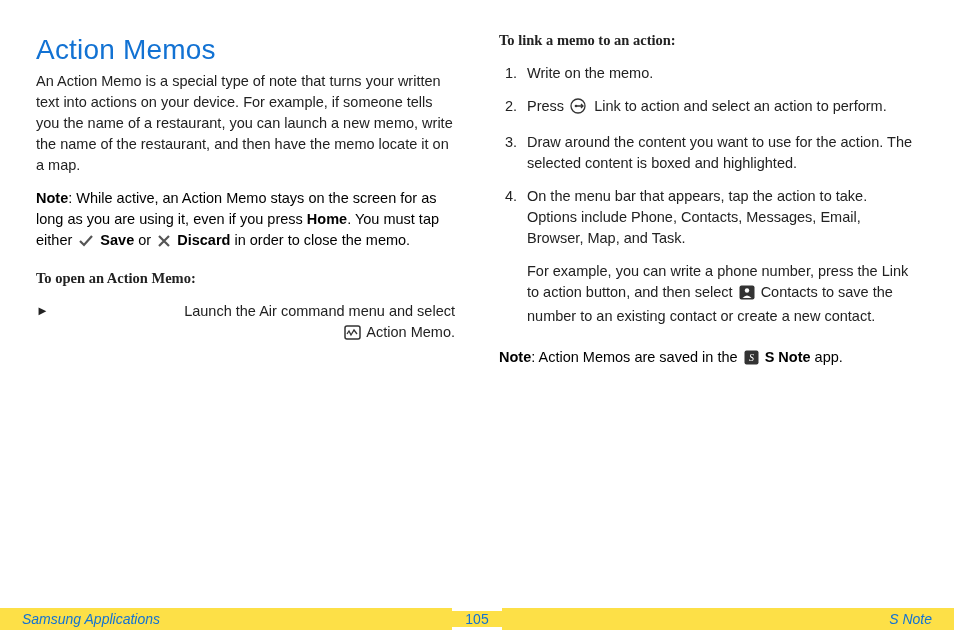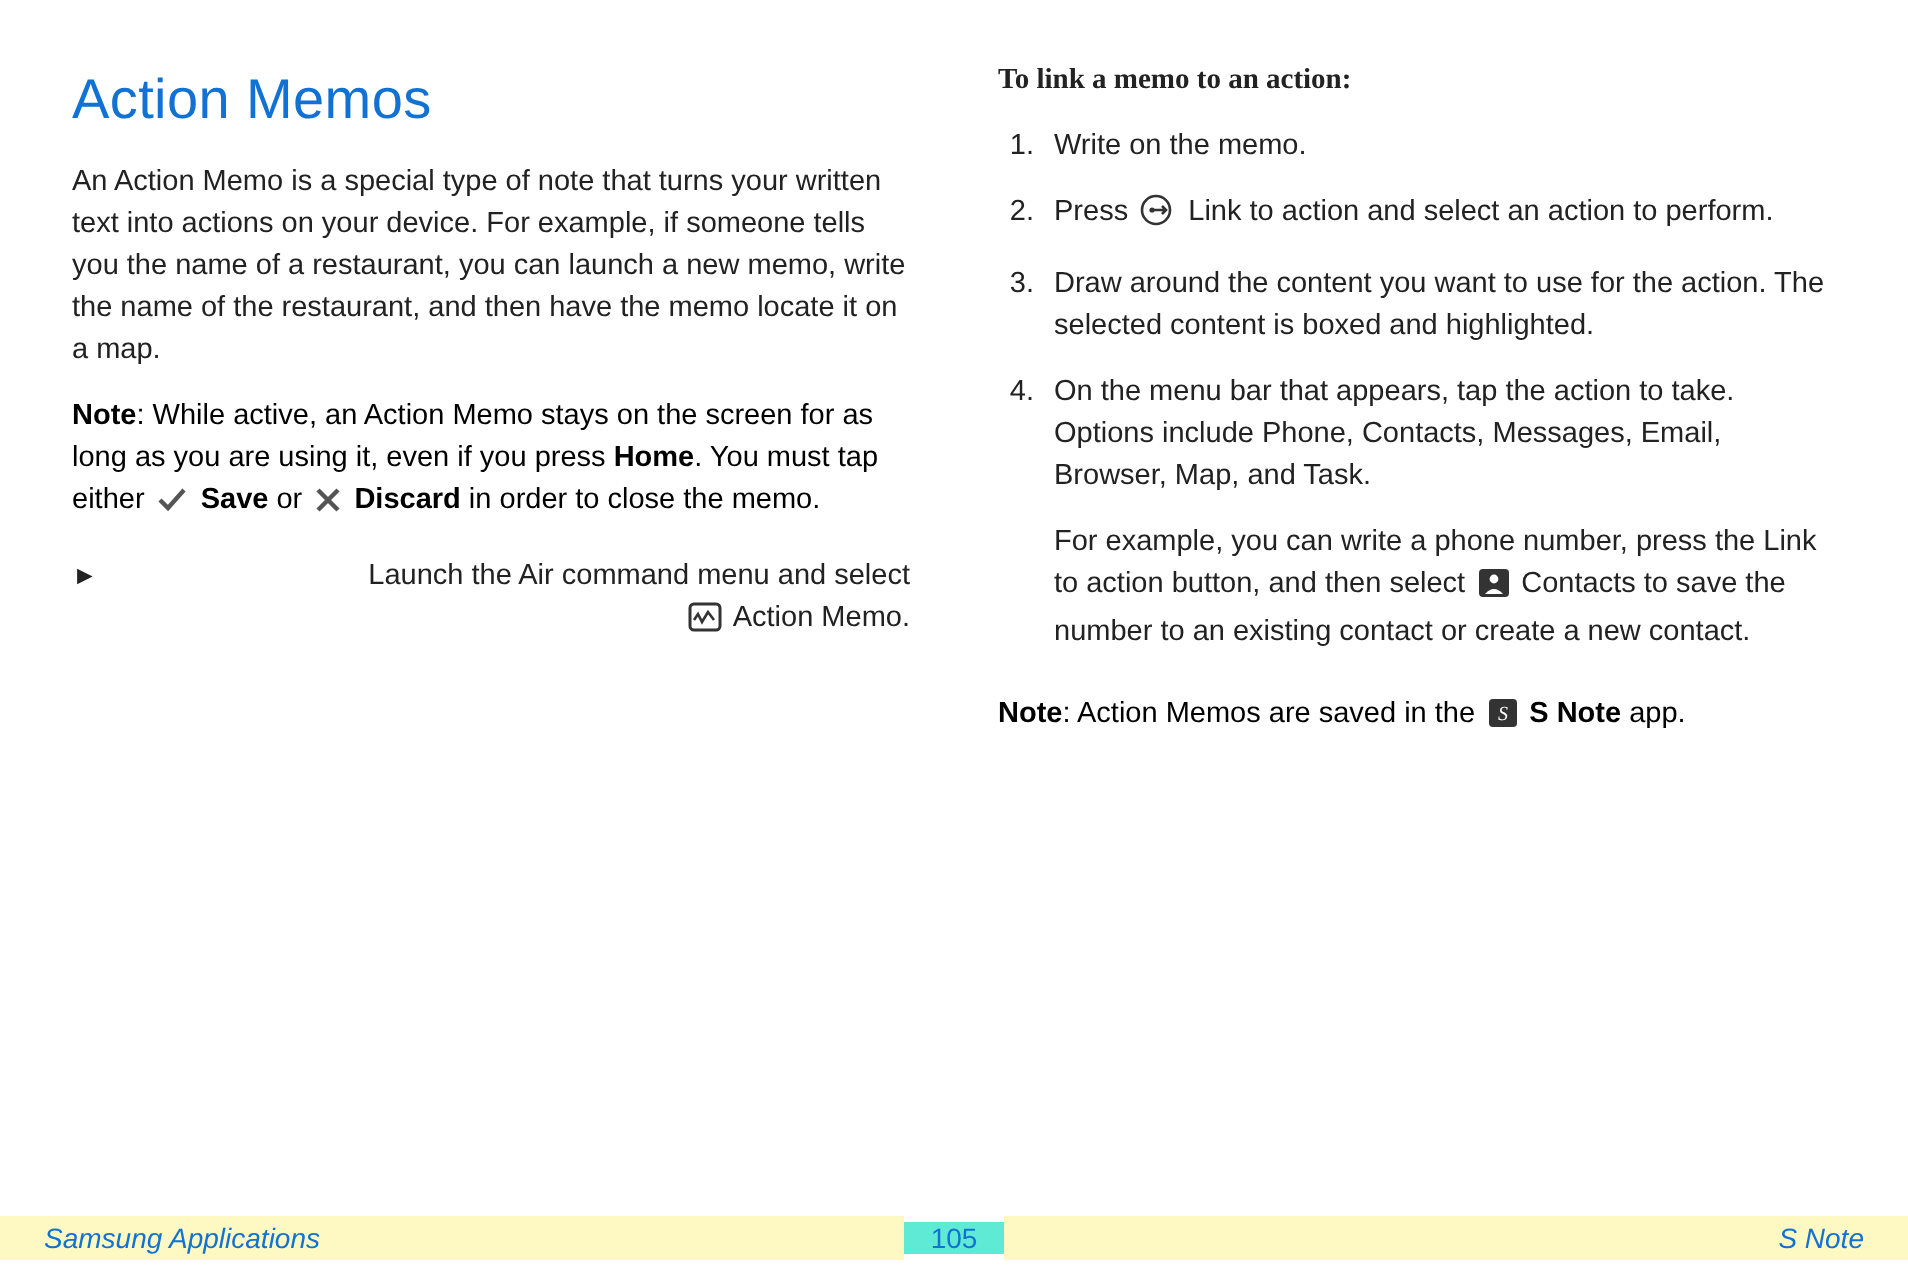--- a/index.html
+++ b/index.html
@@ -1,60 +1,61 @@
 <!DOCTYPE html>
 <html><head>
 <meta charset="utf-8">
 <style>
   * { box-sizing: border-box; margin: 0; padding: 0; }
   html, body { width: 954px; height: 636px; font-family: Arial, Helvetica, sans-serif; background: #fff; color: #222; }
   .page { width: 954px; height: 636px; position: relative; }
   .content { display: flex; padding: 30px 36px 0 36px; gap: 44px; height: 588px; }
   .col { flex: 1 1 50%; font-size: 14.5px; line-height: 1.45; }
-  h1 { color: #1272d3; font-size: 28px; font-weight: 500; margin-bottom: 10px; letter-spacing: 0.2px; }
+  h1 { color: #1272d3; font-size: 28px; font-weight: 500; letter-spacing: 0.2px; }
   .intro { margin-bottom: 12px; }
   .note { color: #000000; margin-bottom: 14px; }
   .note .nlabel { font-weight: 700; }
   .note .ninline { font-weight: 700; }
   .subhead { font-weight: 700; margin-bottom: 12px; font-family: Liberation Serif, serif; }
   .bullet-row { display: flex; gap: 10px; margin-bottom: 10px; }
   .bmark { flex: 0 0 14px; font-size: 13px; line-height: 1.4; padding-top: 1px; }
   .btxt { flex: 1; text-align: right; }
   .or { margin: 10px 0 10px 24px; }
   .alttxt { margin-left: 24px; }
   .ol-row { display: flex; gap: 10px; margin-bottom: 12px; }
   .ol-num { flex: 0 0 18px; text-align: right; }
   .ol-txt { flex: 1; }
   .bold { font-weight: 400; }
   .icon { display: inline-block; vertical-align: -3px; margin: 0 2px; }
   .footer { position: absolute; left: 0; bottom: 0; width: 954px; height: 34px; display: flex; align-items: center; }
-  .footer .bar { height: 22px; background: #fef9c3; flex: 1; display: flex; align-items: center; }
+  .footer .bar { height: 22px; background: #fde047; flex: 1; display: flex; align-items: center; }
   .footer .left { font-style: italic; color: #1272d3; padding-left: 22px; font-size: 14px; }
   .footer .right { font-style: italic; color: #1272d3; padding-right: 22px; font-size: 14px; flex: 1; text-align: right; }
-  .footer .pagenum { width: 50px; text-align: center; color: #1272d3; font-size: 14px; background: #5eead4; }
+  .footer .pagenum { width: 50px; text-align: center; color: #1272d3; font-size: 14px; background: #fde047; }
   svg { display: inline-block; }
 </style>
 </head>
 <body>
 
 <div class="page">
   <div class="content">
 
     <div class="col">
       <h1>Action Memos</h1>
       <p class="intro">An Action Memo is a special type of note that turns your written text into actions on your device. For example, if someone tells you the name of a restaurant, you can launch a new memo, write the name of the restaurant, and then have the memo locate it on a map.</p>
 
       <p class="note">
         <span class="nlabel">Note</span><span>: While active, an Action Memo stays on the screen for as long as you are using it, even if you press </span><span class="ninline">Home</span><span>. You must tap either </span><span class="icon"><svg width="16" height="14" viewBox="0 0 16 14">
               <path d="M2 7 L6 11 L14 2" stroke="#555" stroke-width="2.2" fill="none"></path>
             </svg></span> <span class="ninline">Save</span><span> or </span><span class="icon"><svg width="14" height="14" viewBox="0 0 14 14">
               <path d="M2 2 L12 12 M12 2 L2 12" stroke="#555" stroke-width="2.2"></path>
             </svg></span> <span class="ninline">Discard</span><span> in order to close the memo.</span>
       </p>
 
+      <p class="subhead">To open an Action Memo:</p>
 
       <div class="bullet-row">
         <div class="bmark">►</div>
         <div class="btxt">
           <span>Launch the </span><span class="bold">Air command</span><span> menu and select </span><br>
           <span class="icon"><svg width="17" height="15" viewBox="0 0 17 15">
                 <rect x="1" y="1" width="15" height="13" rx="2" fill="none" stroke="#333" stroke-width="1.5"></rect>
                 <path d="M3 9 L5 6 L7 10 L10 5 L13 9" fill="none" stroke="#333" stroke-width="1.3"></path>
               </svg></span> <span class="bold">Action Memo</span><span>.</span>
         </div>

